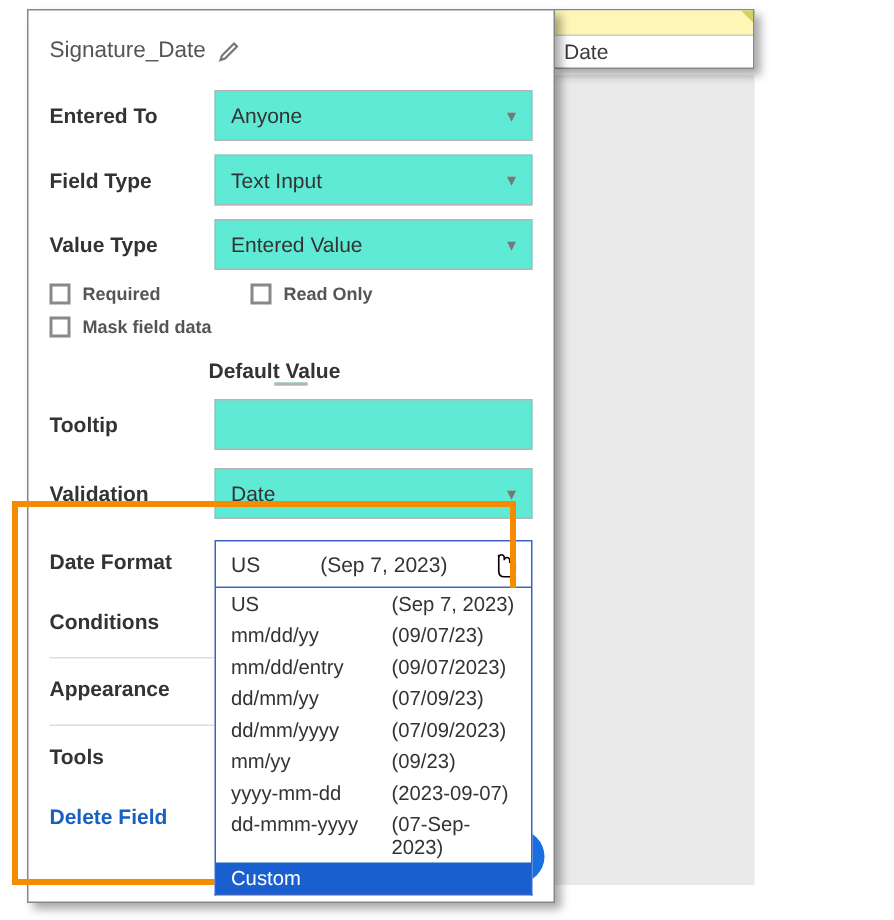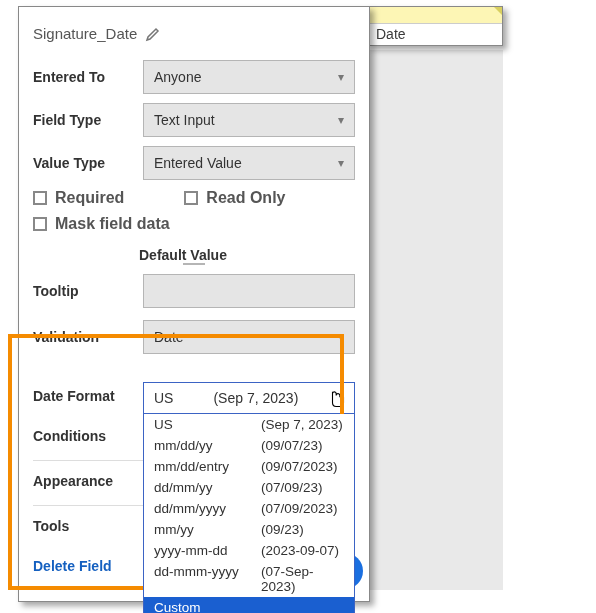--- a/index.html
+++ b/index.html
@@ -35,29 +35,29 @@
   }
   .preview-label { padding: 2px 8px; font-size: 14px; color:#3a3a3a; }
 
   .field-name-row { display:flex; align-items:center; gap:8px; margin-bottom:18px; }
   .field-name { font-size: 15px; color:#555; }
   .pencil { width:16px; height:16px; color:#777; }
 
   .row { display:flex; align-items:center; margin: 9px 0; }
   .row-label { width: 110px; font-size: 14px; font-weight: 700; color:#333; }
   .select, .input {
-    flex: 1; height: 34px; border:1px solid #b5b5b5; background:#e5e5e5;
+    flex: 1; height: 34px; border:1px solid #b5b5b5; background:#5eead4;
     padding: 0 10px; font-size:14px; color:#333;
     display:flex; align-items:center; justify-content:space-between;
   }
   .input { justify-content:flex-start; }
   .chev { color:#777; font-size:12px; }
 
   .cbrow { display:flex; gap: 60px; margin: 8px 0 0 0; }
-  .cb { display:flex; align-items:center; gap:8px; font-size:16px; color:#555; font-weight:600; }
+  .cb { display:flex; align-items:center; gap:8px; font-size:12px; color:#555; font-weight:600; }
   .cbbox { width:14px; height:14px; border:2px solid #888; display:inline-block; }
 
   .highlight {
     position:absolute;
     left: 8px; top: 334px;
     width: 336px; height: 256px;
     border: 4px solid #f58b00;
     pointer-events: none;
   }
 
@@ -180,21 +180,21 @@
   </div>
 
   <div class="row" style="margin-top:12px;">
     <div class="row-label">Validation</div>
     <div class="select">
       <span>Date</span>
       <span class="chev">▾</span>
     </div>
   </div>
 
-  <div class="row" style="align-items:flex-start; margin-top:28px;justify-content:flex-end;">
+  <div class="row" style="align-items:flex-start; margin-top:14px;justify-content:flex-end;">
     <div class="row-label" style="padding-top:6px;">Date Format</div>
     <div class="combo" style="flex:1;">
       <div class="combo-display">
         <span style="display:flex;gap:40px;">
           <span>US</span>
           <span>(Sep 7, 2023)</span>
         </span>
       </div>
       <svg class="combo-cursor" viewBox="0 0 24 28">
         <path d="M6 4 v12 c0 2 1 4 4 4 h4 c3 0 4-2 4-4 v-6 c0-1-1-2-2-2 s-2 1-2 2 v-2 c0-1-1-2-2-2 s-2 1-2 2 v-2 c0-1-1-2-2-2 s-2 1-2 2" fill="#fff" stroke="#000" stroke-width="1.2"></path>

